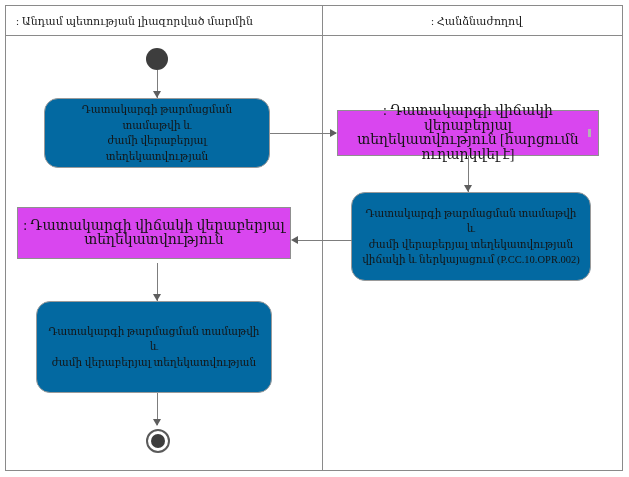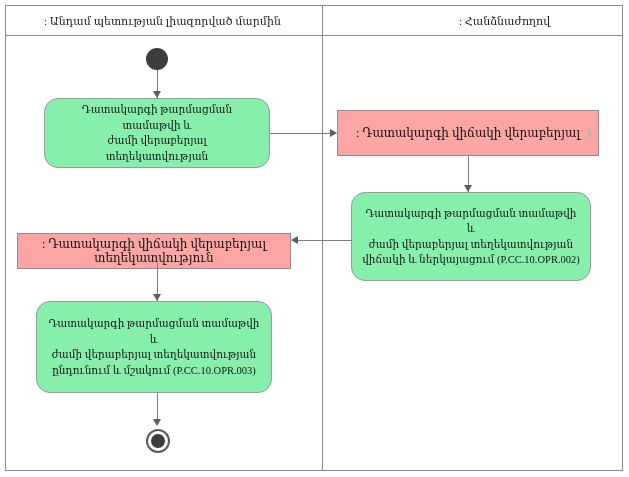--- a/index.html
+++ b/index.html
@@ -43,49 +43,48 @@
     height: 0;
     border-top: 1px solid #8a8a8a;
     box-sizing: border-box;
   }
   .lane-title {
     position: absolute;
     font-size: 11px;
     color: #1a1a1a;
     white-space: nowrap;
     line-height: 14px;
-    margin-left: 28px;
   }
 
   
   .activity {
     position: absolute;
     box-sizing: border-box;
     border: 1px solid #9a9a9a;
     border-radius: 14px;
-    background: #86efac;
+    background: #0369a1;
     display: flex;
     align-items: center;
     justify-content: center;
     text-align: center;
     font-size: 10.5px;
     line-height: 15.5px;
     color: #141414;
     padding: 4px 10px;
   }
   .object-node {
     position: absolute;
     box-sizing: border-box;
     border: 1px solid #8f8f8f;
-    background: #fca5a5;
+    background: #d946ef;
     display: flex;
     align-items: center;
     justify-content: center;
     text-align: center;
-    font-size: 12px;
+    font-size: 14px;
     line-height: 14.5px;
     color: #141414;
     padding: 3px 4px;
   }
   .object-node .corner-mark {
     position: absolute;
     right: 7px;
     top: 50%;
     transform: translateY(-50%);
     width: 3px;
@@ -180,52 +179,52 @@
       <span class="node-text">ժամի վերաբերյալ տեղեկատվության</span>
     </span>
   </div>
 
   <div class="edge-h" style="left:270px; top:133px; width:66px;"></div>
   <div class="arrow-right" style="left:330px; top:129px;"></div>
 
   <div class="object-node" style="left:337px; top:110px; width:262px; height:46px;">
     <span>
       <span class="node-text">: Դատակարգի վիճակի վերաբերյալ</span>
+      <span class="node-text">տեղեկատվություն [հարցումն ուղարկվել է]</span>
     </span>
     <span class="corner-mark"></span>
   </div>
 
   <div class="edge-v" style="left:468px; top:156px; height:36px;"></div>
   <div class="arrow-down" style="left:464px; top:185px;"></div>
 
   <div class="activity" style="left:351px; top:192px; width:240px; height:89px;">
     <span>
       <span class="node-text">Դատակարգի թարմացման տամաթվի և</span>
       <span class="node-text">ժամի վերաբերյալ տեղեկատվության</span>
       <span class="node-text">վիճակի և ներկայացում (P.CC.10.OPR.002)</span>
     </span>
   </div>
 
   <div class="edge-h" style="left:296px; top:240px; width:56px;"></div>
   <div class="arrow-left" style="left:291px; top:236px;"></div>
 
-  <div class="object-node" style="left:17px; top:233px; width:274px; height:36px;">
+  <div class="object-node" style="left:17px; top:207px; width:274px; height:52px;">
     <span>
       <span class="node-text">: Դատակարգի վիճակի վերաբերյալ տեղեկատվություն</span>
     </span>
   </div>
 
   <div class="edge-v" style="left:157px; top:263px; height:38px;"></div>
   <div class="arrow-down" style="left:153px; top:294px;"></div>
 
   <div class="activity" style="left:36px; top:301px; width:236px; height:92px;">
     <span>
       <span class="node-text">Դատակարգի թարմացման տամաթվի և</span>
       <span class="node-text">ժամի վերաբերյալ տեղեկատվության</span>
-      <span class="node-text">ընդունում և մշակում (P.CC.10.OPR.003)</span>
     </span>
   </div>
 
   <div class="edge-v" style="left:157px; top:393px; height:32px;"></div>
   <div class="arrow-down" style="left:153px; top:419px;"></div>
 
   <div class="final-node" style="left:146px; top:429px;"></div>
 
 </div>
 

